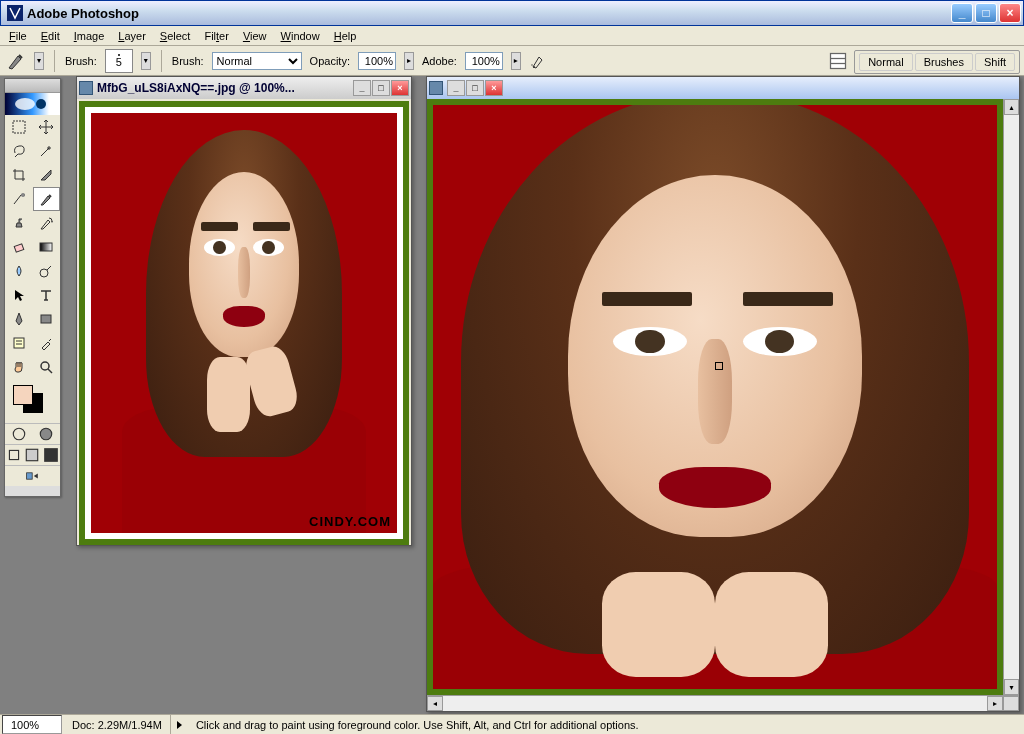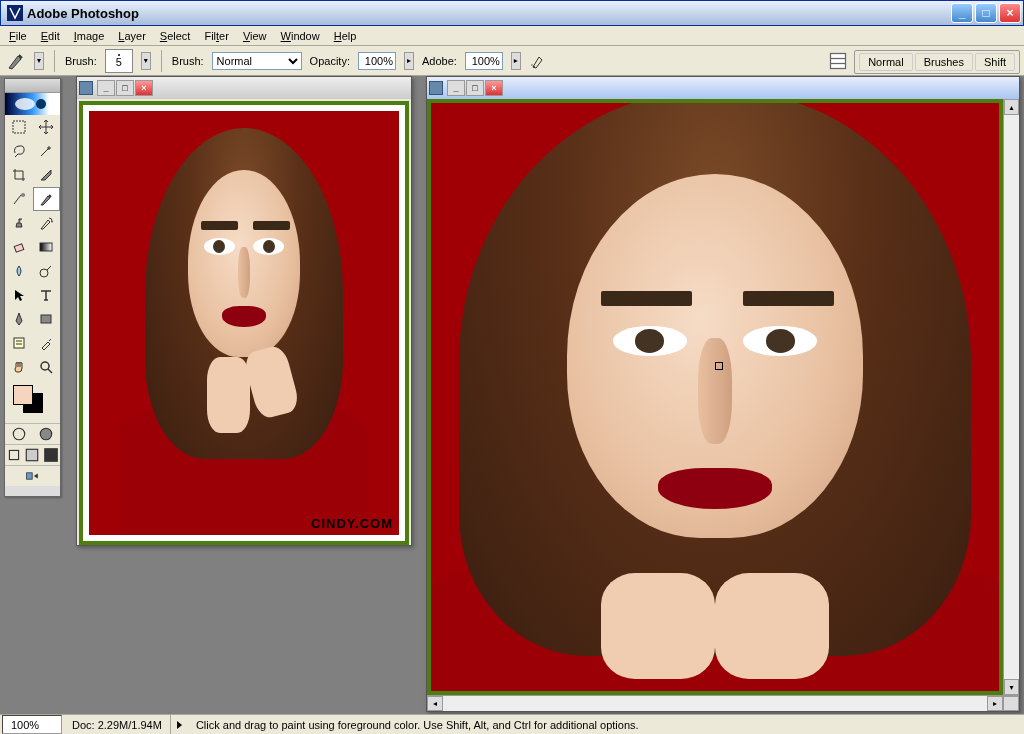--- a/index.html
+++ b/index.html
@@ -56,21 +56,21 @@
 
 
 .docwin { position: absolute; background: #ece9d8; border: 1px solid #555; box-shadow: 2px 2px 4px rgba(0,0,0,.3); display: flex; flex-direction: column; }
 .docwin .dtitle { height: 22px; background: linear-gradient(#e6eefc, #aac5f0); display: flex; align-items: center; padding: 0 2px; gap: 4px; }
 .docwin .dtitle.inactive { background: linear-gradient(#eee, #ccc); }
 .docwin .dtitle .dt-icon { width: 14px; height: 14px; background: #68a; border: 1px solid #357; }
 .docwin .dtitle .dt-text { flex: 1; font-weight: bold; font-size: 12px; color: #003; overflow: hidden; white-space: nowrap; text-overflow: ellipsis; }
 .docwin .dtitle .dctrl { display: flex; gap: 1px; }
 .docwin .dtitle .dcbtn { width: 18px; height: 16px; border: 1px solid #999; background: #ddd; display: flex; align-items: center; justify-content: center; font-size: 9px; font-weight: bold; }
 .docwin .dtitle .dcbtn.x { background: linear-gradient(#f99, #d33); color: #fff; }
-.docwin .canvas { flex: 1; background: #a00; position: relative; overflow: hidden; border: 4px solid #4d7c0f; }
+.docwin .canvas { flex: 1; background: #a00; position: relative; overflow: hidden; border: 6px solid #4d7c0f; }
 .docwin .hscroll { height: 16px; background: #ece9d8; border-top: 1px solid #999; display: flex; }
 .docwin .hscroll .sbtn { width: 16px; border: 1px solid #999; background: #ddd; display: flex; align-items: center; justify-content: center; font-size: 8px; }
 .docwin .hscroll .strack { flex: 1; background: #eee; }
 .docwin .vscroll { position: absolute; right: 0; top: 22px; bottom: 16px; width: 16px; background: #ece9d8; border-left: 1px solid #999; display: flex; flex-direction: column; }
 .docwin .vscroll .sbtn { height: 16px; border: 1px solid #999; background: #ddd; display: flex; align-items: center; justify-content: center; font-size: 8px; }
 .docwin .vscroll .strack { flex: 1; background: #eee; }
 
 
 .portrait { position: absolute; inset: 0; background: #a00005; }
 .portrait .hair { position:absolute; background: radial-gradient(ellipse at 50% 20%, #7a4a28 0%, #5a3018 40%, #3a1e10 100%); }
@@ -347,20 +347,21 @@
             <path d="M11 7 L16 4 L16 10 Z" fill="#333"></path>
           </svg>
         </div>
     </div>
     <div class="footer-grip"></div>
   </div>
 
   <div class="docwin" style="left:76px; top:0; width:336px; height:470px;">
     <div class="dtitle inactive">
       <span class="dt-icon"></span>
+      <span class="dt-text">MfbG_uLS8iAxNQ==.jpg @ 100%...</span>
       <div class="dctrl">
         <div class="dcbtn">_</div>
         <div class="dcbtn">□</div>
         <div class="dcbtn x">×</div>
       </div>
     </div>
     <div class="canvas" style="margin:2px 2px 0 2px; background:#fff;">
       <div class="portrait" style="inset:6px;">
         <div class="body" style="left:10%;bottom:0;width:80%;height:30%;"></div>
         <div class="neck" style="left:42%;top:58%;width:16%;height:14%;"></div>

